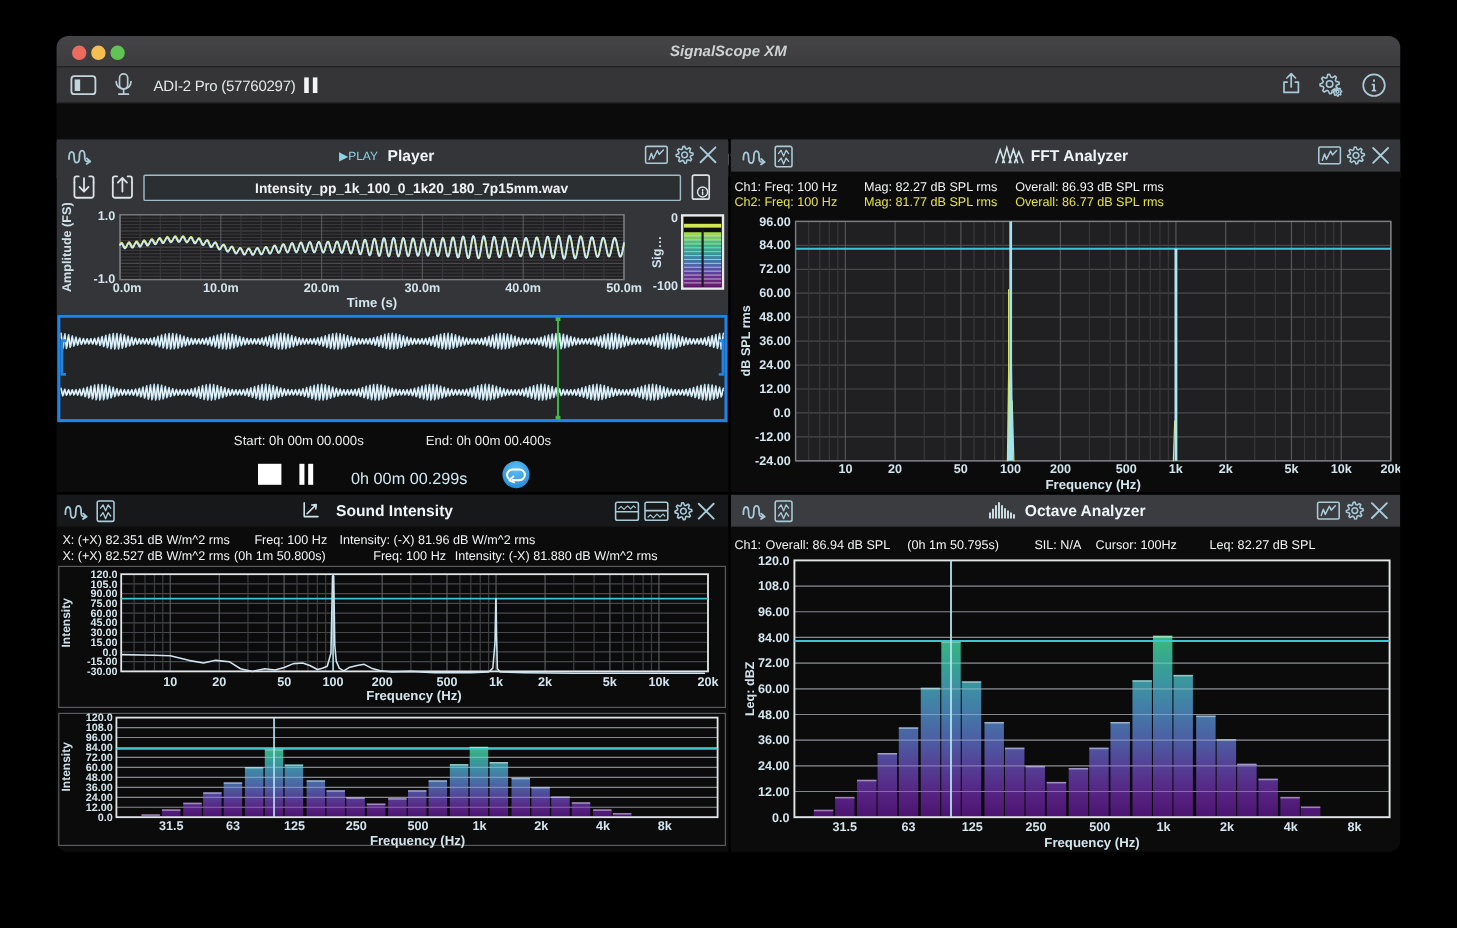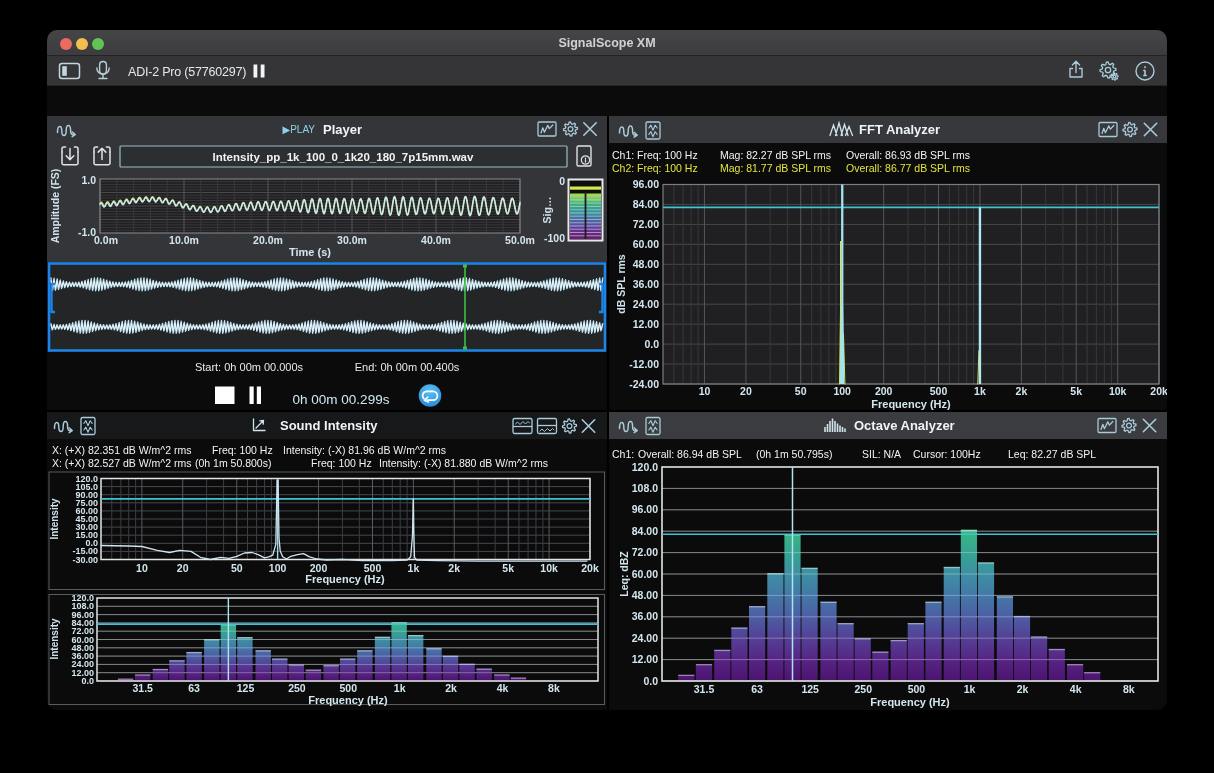--- a/index.html
+++ b/index.html
@@ -1,21 +1,21 @@
 <!DOCTYPE html>
 <html><head><meta charset="utf-8"><style>
 html,body{margin:0;padding:0;background:#000;width:1214px;height:773px;overflow:hidden;}
 *{font-family:"Liberation Sans",sans-serif;box-sizing:border-box;}
 #win{position:absolute;left:47px;top:30px;width:1120px;height:680px;background:#0b0b0c;
 border-radius:10px;overflow:hidden;box-shadow:0 18px 50px rgba(0,0,0,.75);}
 .abs{position:absolute;}
 svg text{font-family:"Liberation Sans",sans-serif;}
 </style></head><body>
 <div id="win">
- <div class="abs" style="left:0;top:0;width:1120px;height:26px;background:linear-gradient(#454547,#3c3c3e);border-bottom:1px solid #232324;">
+ <div class="abs" style="left:0;top:0;width:1120px;height:26px;background:linear-gradient(#454547,#3c3c3e);border-bottom:1px solid #232324;font-style:italic;">
    <div class="abs" style="left:13px;top:8px;width:12px;height:12px;border-radius:6px;background:#ed6a5f;"></div>
    <div class="abs" style="left:29px;top:8px;width:12px;height:12px;border-radius:6px;background:#f4bf50;"></div>
    <div class="abs" style="left:45px;top:8px;width:12px;height:12px;border-radius:6px;background:#61c354;"></div>
    <div style="position:absolute;left:0;top:0;width:100%;text-align:center;line-height:26px;font-size:12.5px;font-weight:bold;color:#cfd2d4;">SignalScope XM</div>
  </div>
  <div class="abs" style="left:0;top:26px;width:1120px;height:30px;background:#353538;border-bottom:1px solid #242426;text-align:right;">
    <svg class="abs" style="left:0;top:0" width="1120" height="30">
         <g transform="translate(22.5,15.0)">
           <rect x="-10.00" y="-7.50" width="20.00" height="15.00" fill="none" stroke="#c3d6de" stroke-width="1.5" rx="2.5"></rect>
           <rect x="-7.30" y="-4.80" width="4.60" height="9.60" fill="#c3d6de"></rect>

